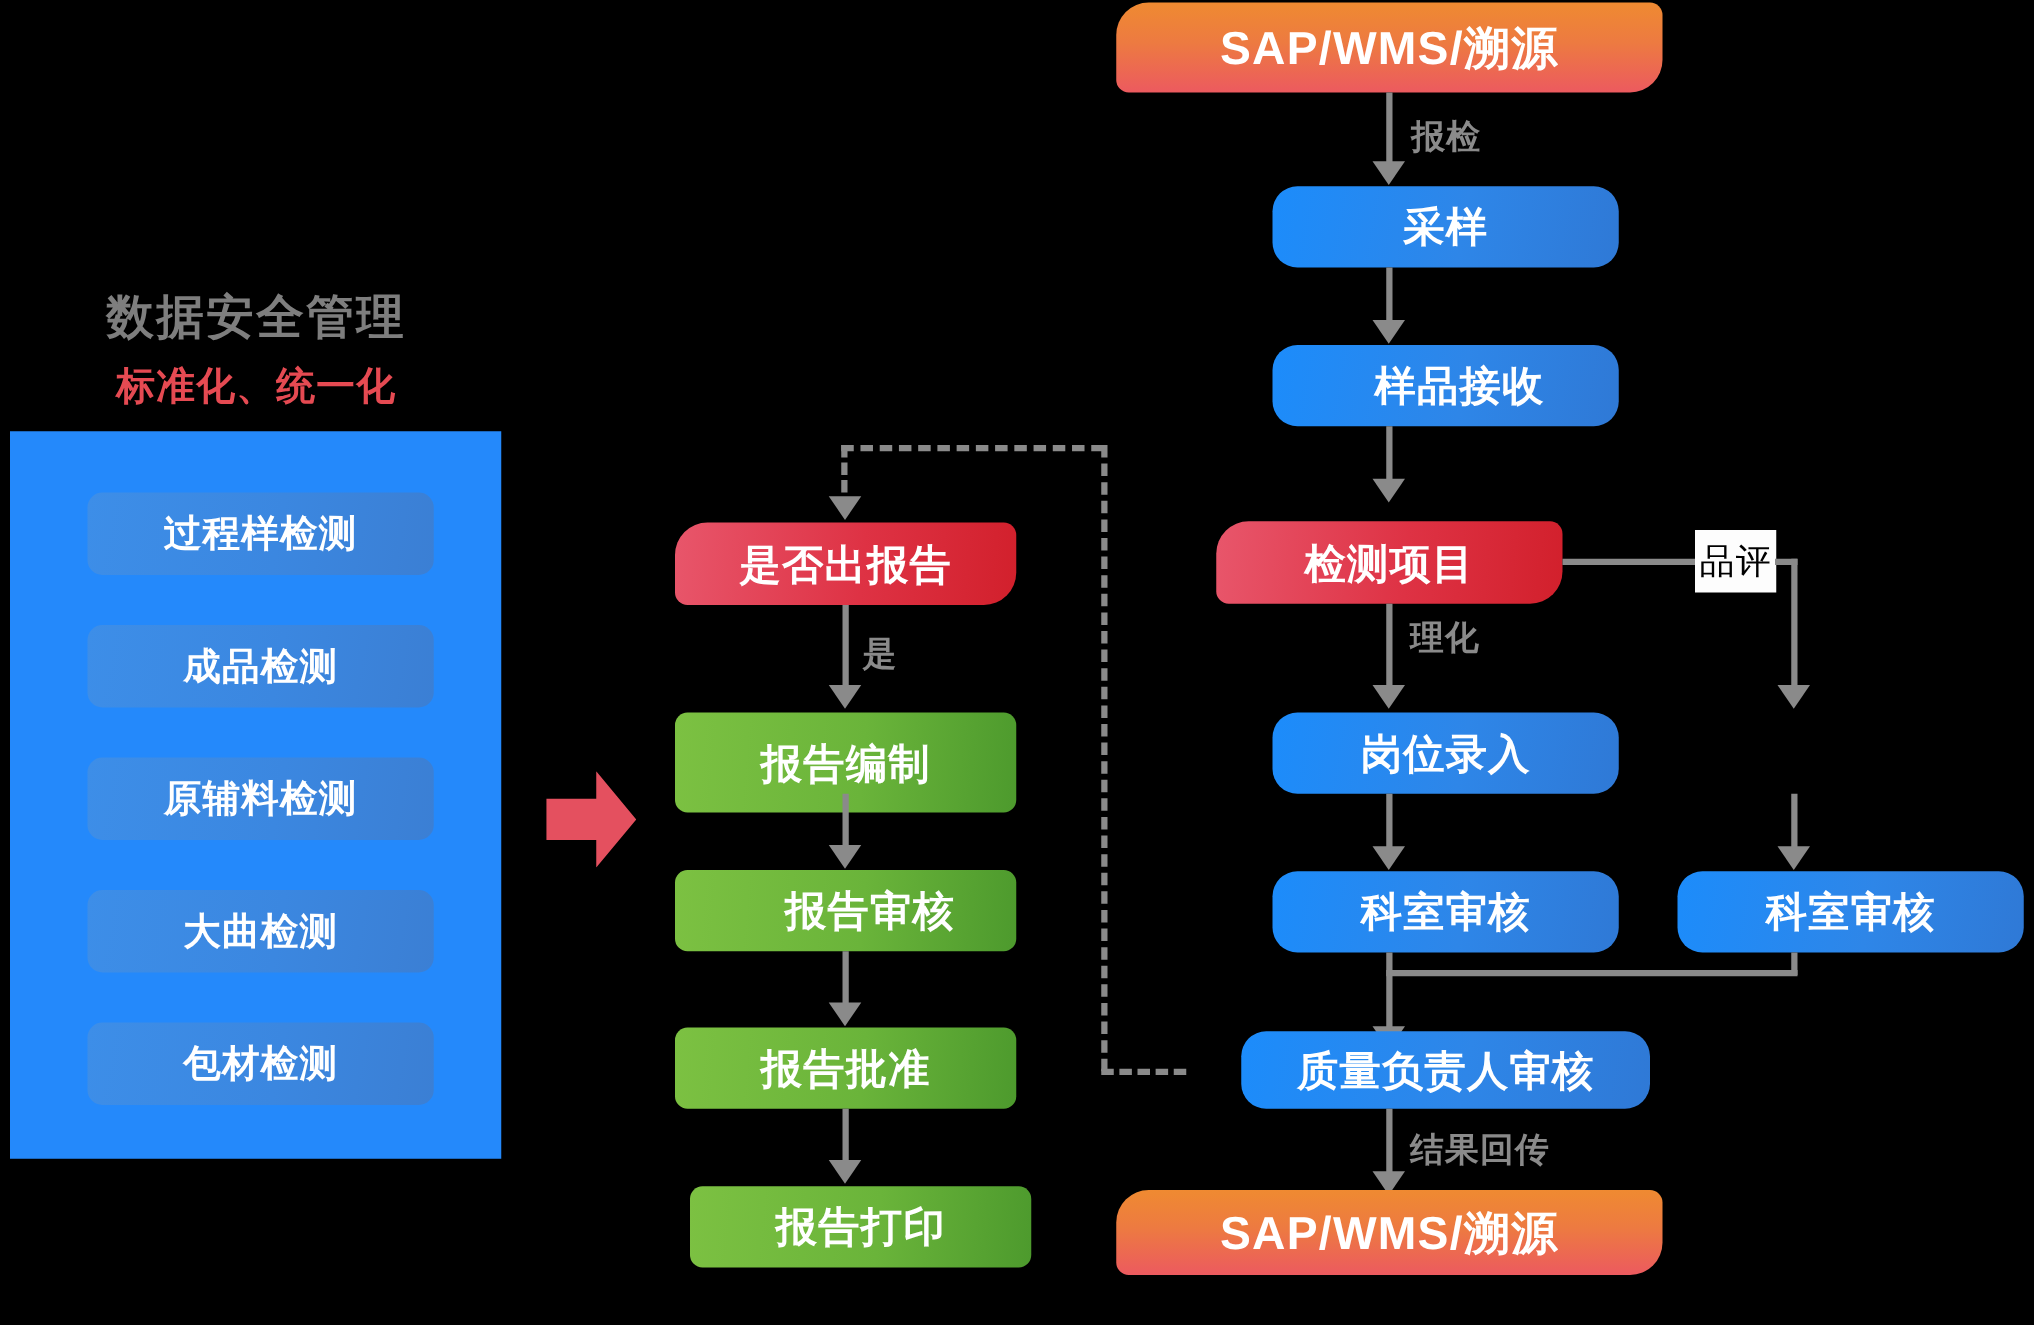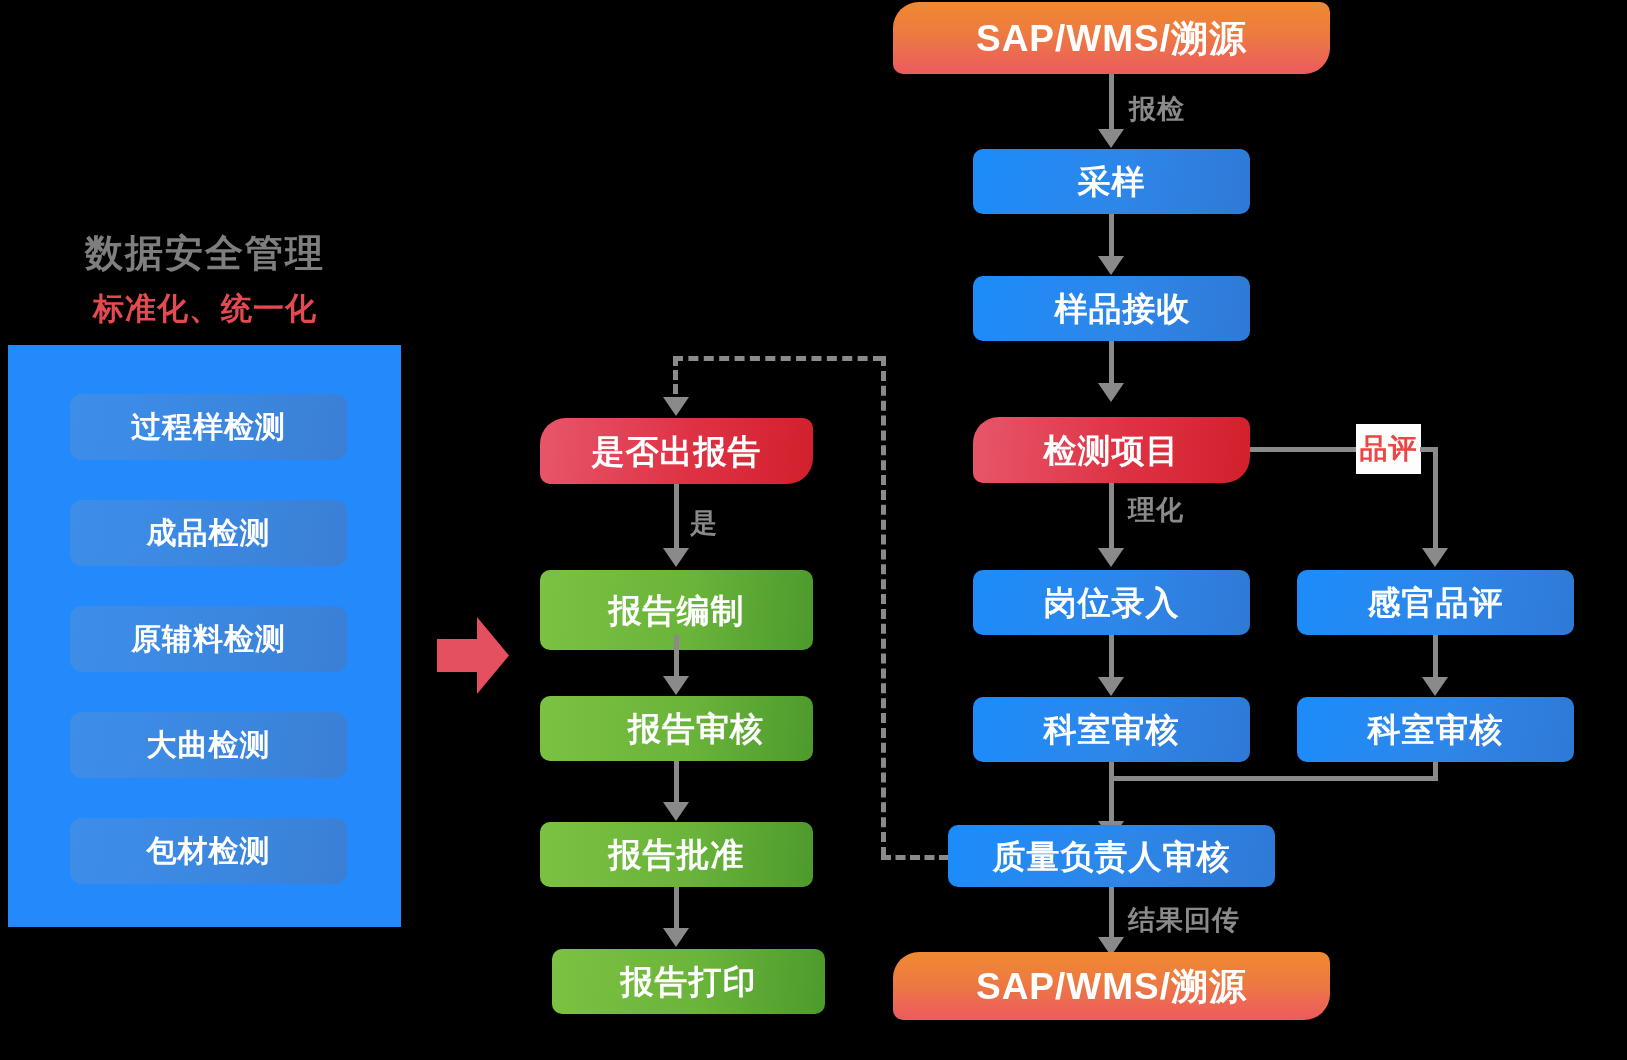--- a/index.html
+++ b/index.html
@@ -10,21 +10,22 @@
   .stage{position:absolute;left:0;top:0;width:1627px;height:1060px;}
 
   
   .node{
     position:absolute;display:flex;align-items:center;justify-content:center;
     color:#fff;font-size:33px;font-weight:700;letter-spacing:1px;
     box-sizing:border-box;text-align:center;line-height:1;
   }
   .node.blue{
     background:linear-gradient(100deg,#1c8cfb 0%,#2e86e8 55%,#2f79d6 100%);
-    border-radius:10px;
+    border-radius:20px;
+    margin-left:45px;
   }
   .node.green{
     background:linear-gradient(95deg,#7cc142 0%,#6ab43a 55%,#4d9a2d 100%);
     border-radius:10px;
   }
   .node.red{
     background:linear-gradient(95deg,#e8566b 0%,#de3244 55%,#d2202c 100%);
     border-radius:26px 10px 26px 10px;
   }
   .node.orange{
@@ -78,21 +79,21 @@
     position:absolute;width:0;
     border-left:5px dashed #8a8a8a;
   }
 
   
   #big-red-arrow{position:absolute;left:437px;top:617px;width:72px;height:77px;}
 
   
   #label-pinping{
     position:absolute;left:1356px;top:424px;width:65px;height:50px;
-    background:#fdfdfd;color:#ef4444;font-size:28px;font-weight:700;
+    background:#fdfdfd;color:#000000;font-size:28px;font-weight:400;
     display:flex;align-items:center;justify-content:center;letter-spacing:1px;
   }
 </style>
 </head>
 <body>
 
 <div class="stage">
 
   <div id="heading-main">数据安全管理</div>
   <div id="heading-sub">标准化、统一化</div>
@@ -197,23 +198,20 @@
   <div class="hline" style="left:1250px;top:447px;width:108px;"></div>
   <div id="label-pinping">品评</div>
   <div class="hline" style="left:1420px;top:447px;width:18px;"></div>
   <div class="vline" style="left:1433px;top:447px;height:104px;"></div>
   <div class="arrowhead" style="left:1422px;top:548px;"></div>
 
   <div class="node blue" style="left:973px;top:570px;width:277px;height:65px;">
     <span>岗位录入</span>
   </div>
 
-  <div class="node blue" style="left:1297px;top:570px;width:277px;height:65px;">
-    <span>感官品评</span>
-  </div>
 
   <div class="vline" style="left:1109px;top:635px;height:45px;"></div>
   <div class="arrowhead" style="left:1098px;top:677px;"></div>
 
   <div class="vline" style="left:1433px;top:635px;height:45px;"></div>
   <div class="arrowhead" style="left:1422px;top:677px;"></div>
 
   <div class="node blue" style="left:973px;top:697px;width:277px;height:65px;">
     <span>科室审核</span>
   </div>

